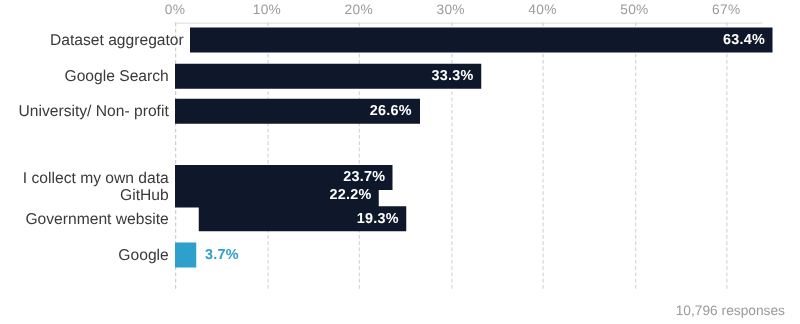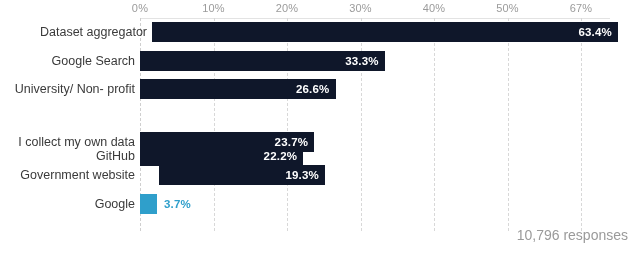--- a/index.html
+++ b/index.html
@@ -134,22 +134,22 @@
     font-weight: bold;
     color: #2f9fcb;
     white-space: nowrap;
     letter-spacing: 0.2px;
   }
 
   
   .footer-note {
     position: absolute;
     right: 12px;
-    bottom: 16px;
-    font-size: 14px;
+    bottom: 4px;
+    font-size: 11px;
     color: #9a9a9a;
     white-space: nowrap;
     margin-top: 43px;
   }
 </style>
 </head>
 <body>
 
 <div id="chart-root">
 

